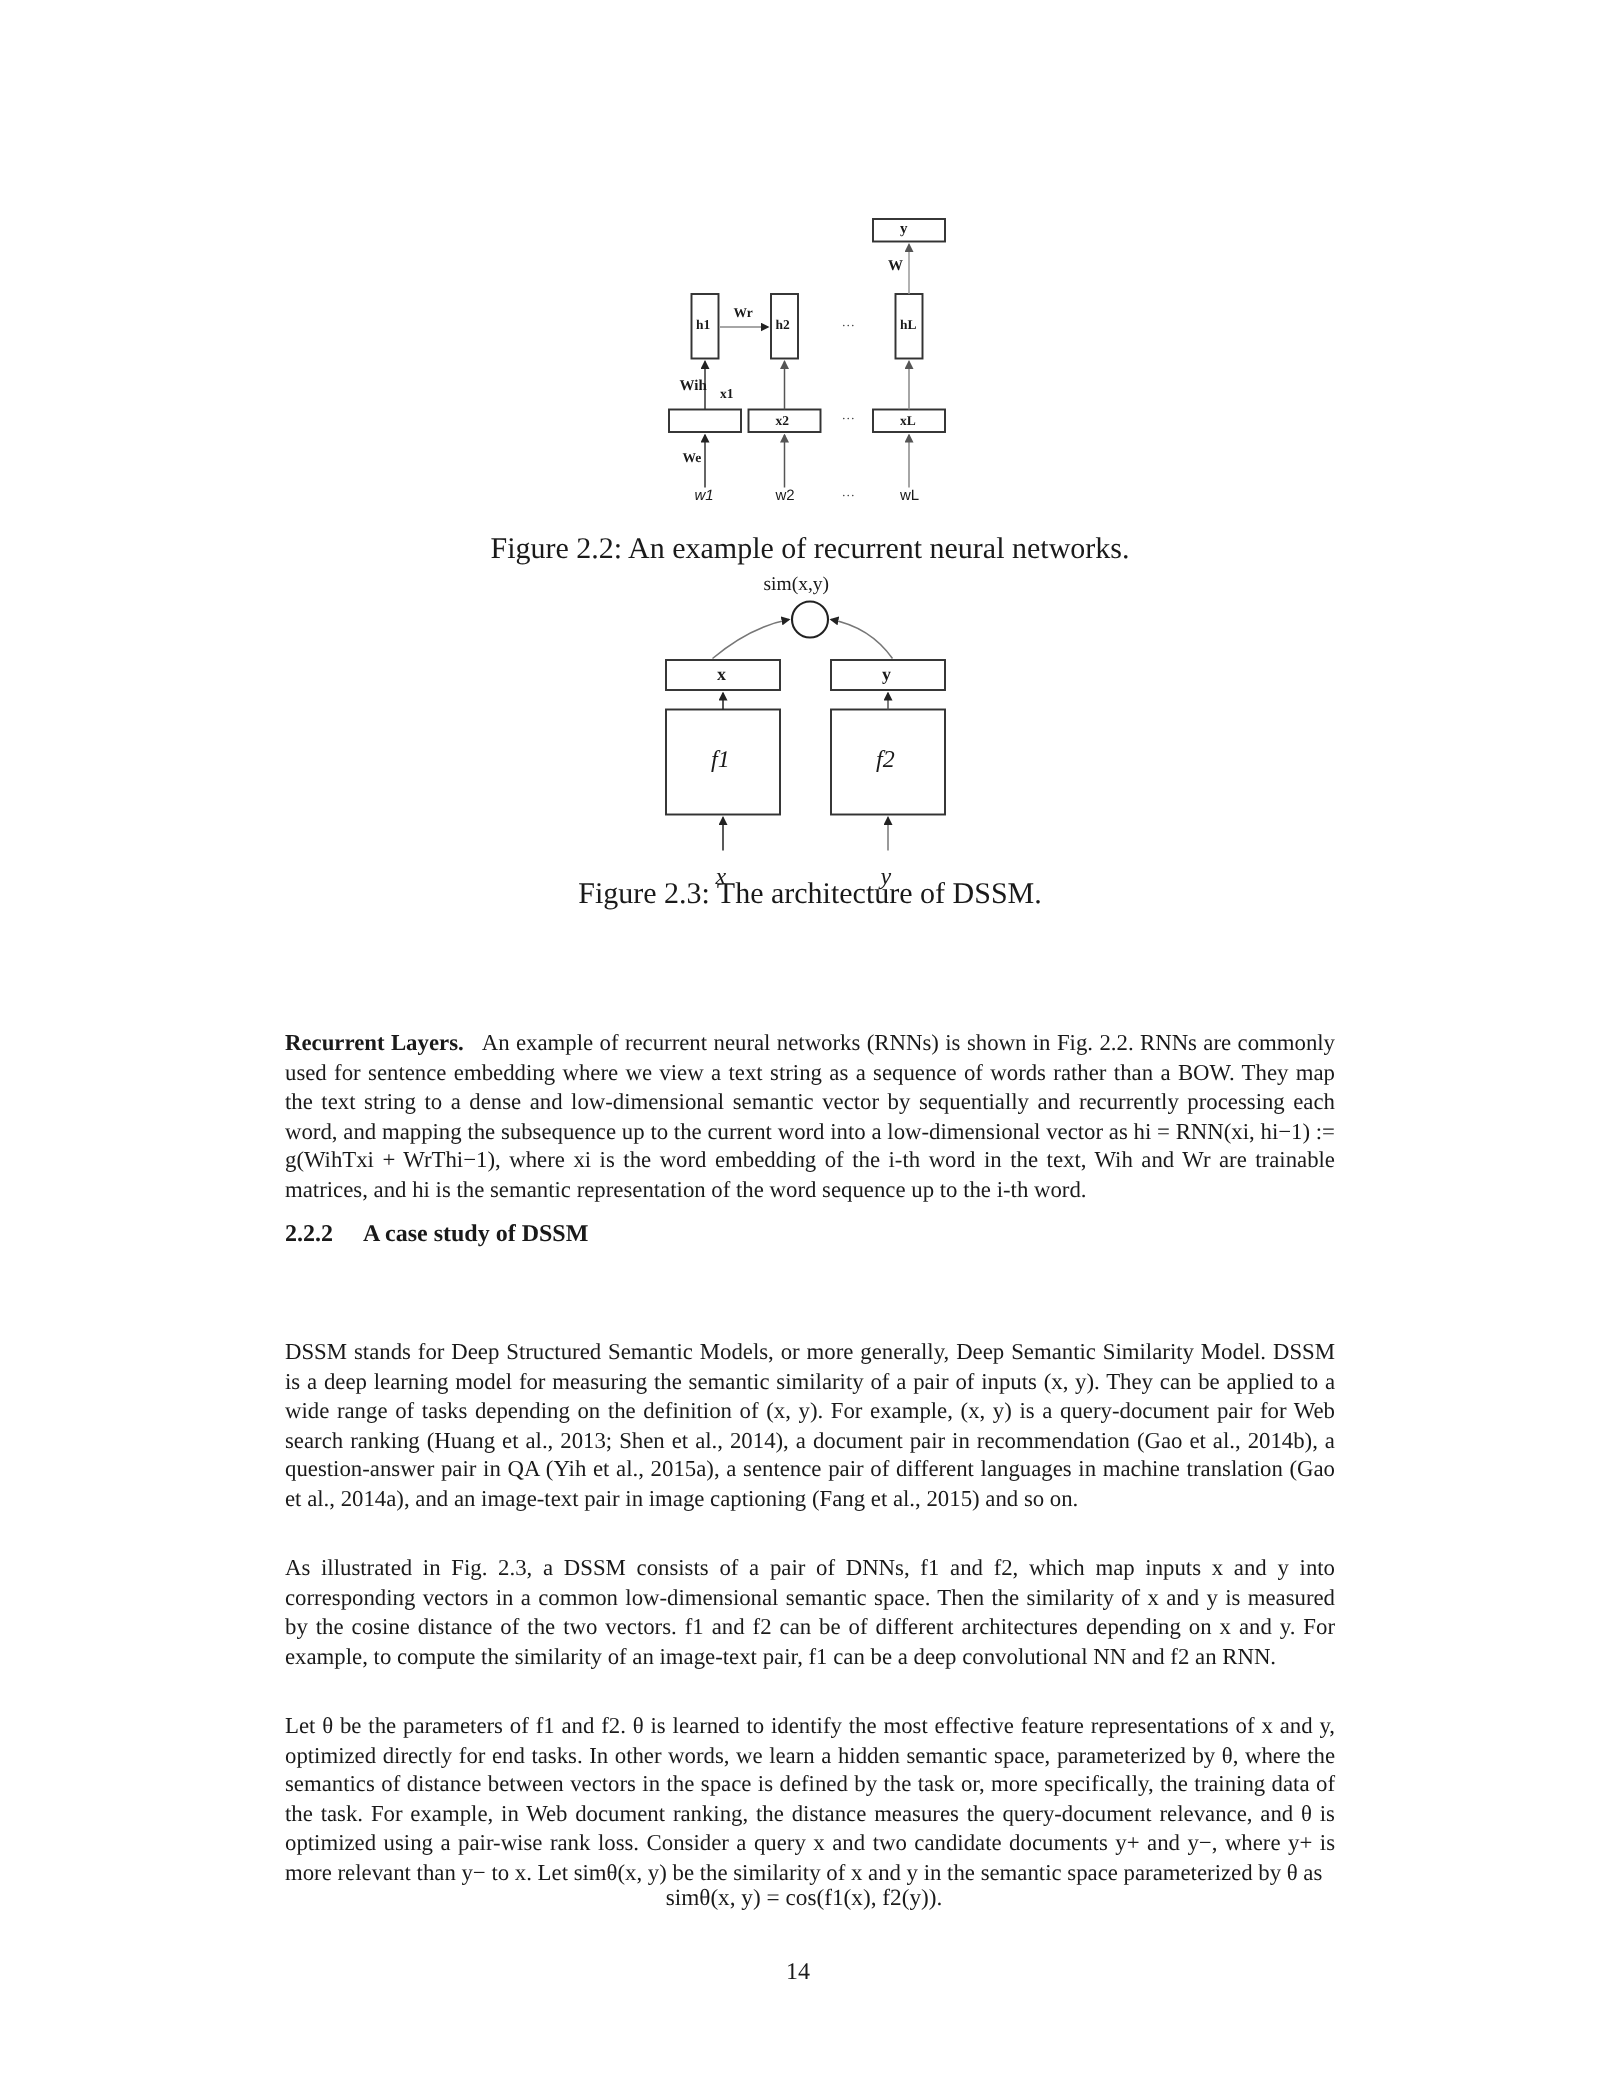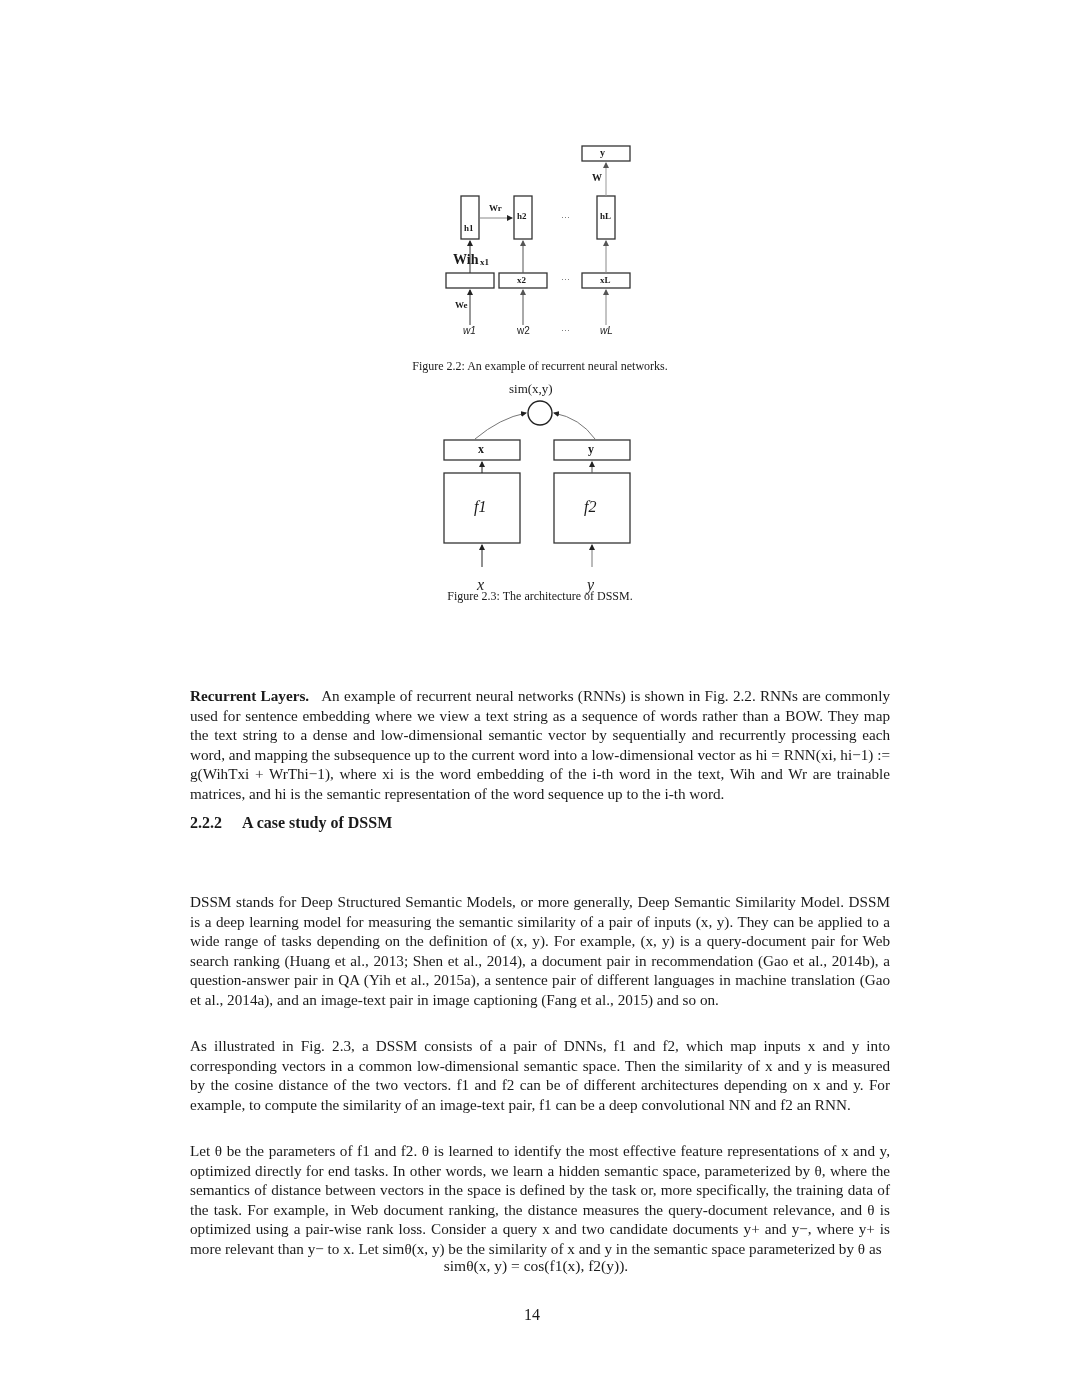--- a/index.html
+++ b/index.html
@@ -4,21 +4,21 @@
 <style>
   html, body { margin: 0; padding: 0; background: #ffffff; }
   body {
     width: 1080px; height: 1397px; position: relative; overflow: hidden;
     font-family: "Liberation Serif", "DejaVu Serif", serif; color: #1a1a1a;
   }
   .abs { position: absolute; }
   .fig svg { position: absolute; left: 0; top: 0; }
   .caption {
     position: absolute; left: 0; width: 1080px; text-align: center;
-    font-size: 12px; line-height: 20px;
+    font-size: 20px; line-height: 20px;
   }
   .para {
     position: absolute; left: 190px; width: 700px;
     font-size: 15.2px; line-height: 19.6px; text-align: justify;
     hyphens: none;
     margin-top: 40px;
   }
   .para b { font-weight: bold; }
   .heading {
     position: absolute; left: 190px; top: 813px;
@@ -67,32 +67,32 @@
     <line x1="470" y1="273" x2="470" y2="241" stroke="#333" stroke-width="1" marker-end="url(#ar)"></line>
     <line x1="523" y1="273" x2="523" y2="241" stroke="#555" stroke-width="1" marker-end="url(#arg)"></line>
     <line x1="606" y1="273" x2="606" y2="241" stroke="#888" stroke-width="1" marker-end="url(#arg)"></line>
 
     <line x1="480" y1="218" x2="512" y2="218" stroke="#888" stroke-width="1" marker-end="url(#ar)"></line>
 
     <line x1="606" y1="196" x2="606" y2="163" stroke="#999" stroke-width="1" marker-end="url(#arg)"></line>
   </svg>
   <span class="abs lbl mb" style="left:600px;top:147px;font-size:10px;">y</span>
   <span class="abs lbl mb" style="left:592px;top:172px;font-size:10px;">W</span>
-  <span class="abs lbl mb" style="left:464px;top:211px;font-size:9px;margin-top:12px;">h1</span>
+  <span class="abs lbl mb" style="left:464px;top:211px;font-size:9px;">h1</span>
   <span class="abs lbl mb" style="left:517px;top:211px;font-size:9px;">h2</span>
   <span class="abs lbl mb" style="left:600px;top:211px;font-size:9px;">hL</span>
   <span class="abs lbl mb" style="left:489px;top:203px;font-size:9px;">Wr</span>
-  <span class="abs lbl mb" style="left:453px;top:252px;font-size:14px;">Wih</span>
+  <span class="abs lbl mb" style="left:453px;top:252px;font-size:10px;">Wih</span>
   <span class="abs lbl mb" style="left:455px;top:300px;font-size:9px;">We</span>
   <span class="abs lbl mb" style="left:464px;top:257px;font-size:9px;margin-left:16px;">x1</span>
   <span class="abs lbl mb" style="left:517px;top:275px;font-size:9px;">x2</span>
   <span class="abs lbl mb" style="left:600px;top:275px;font-size:9px;">xL</span>
   <span class="abs" style="left:463px;top:325px;font-size:10px;font-style:italic;font-family:'Liberation Sans',sans-serif;">w1</span>
   <span class="abs" style="left:517px;top:325px;font-size:10px;font-family:'Liberation Sans',sans-serif;">w2</span>
-  <span class="abs" style="left:600px;top:325px;font-size:10px;font-style:italic;font-family:'Liberation Sans',sans-serif;">wL</span>
+  <span class="abs" style="left:600px;top:325px;font-size:10px;font-family:'Liberation Sans',sans-serif;">wL</span>
   <span class="abs" style="left:561px;top:212px;font-size:9px;color:#444;">···</span>
   <span class="abs" style="left:561px;top:274px;font-size:9px;color:#444;">···</span>
   <span class="abs" style="left:561px;top:325px;font-size:9px;color:#444;">···</span>
 </div>
 <div class="caption" style="top:356px;">Figure 2.2: An example of recurrent neural networks.</div>
 
 <div class="fig abs" style="left:0;top:0;width:868px;height:600px;">
   <svg width="1080" height="600">
     <defs>
       <marker id="ar2" markerWidth="6" markerHeight="6" refX="5" refY="3" orient="auto">

